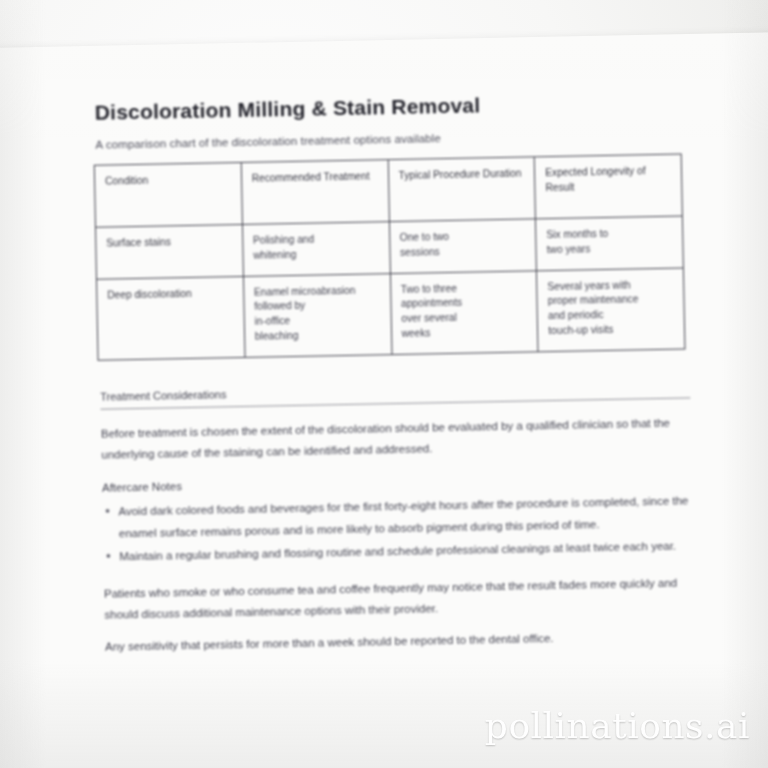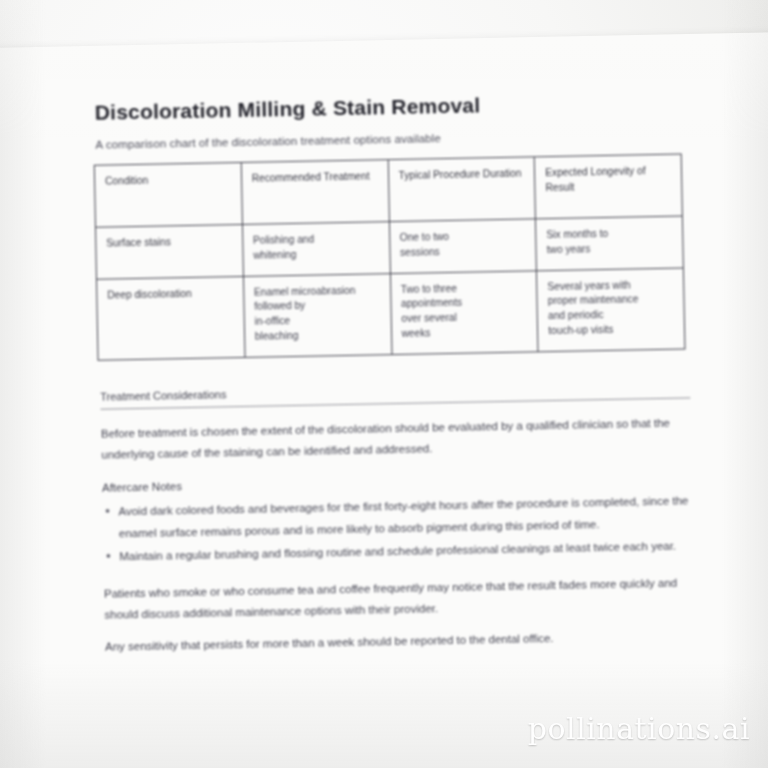--- a/index.html
+++ b/index.html
@@ -152,21 +152,21 @@
     color: #4a4a58;
     font-size: 12px;
   }
 
   
   #watermark {
     position: absolute;
     right: 18px;
     bottom: 22px;
     font-family: "DejaVu Serif", serif;
-    font-size: 30px;
+    font-size: 36px;
     letter-spacing: 0.5px;
     color: #ffffff;
     text-shadow: 0 1px 2px rgba(0,0,0,0.22);
     opacity: 0.97;
     white-space: nowrap;
   }
 </style>
 </head>
 <body>
 

